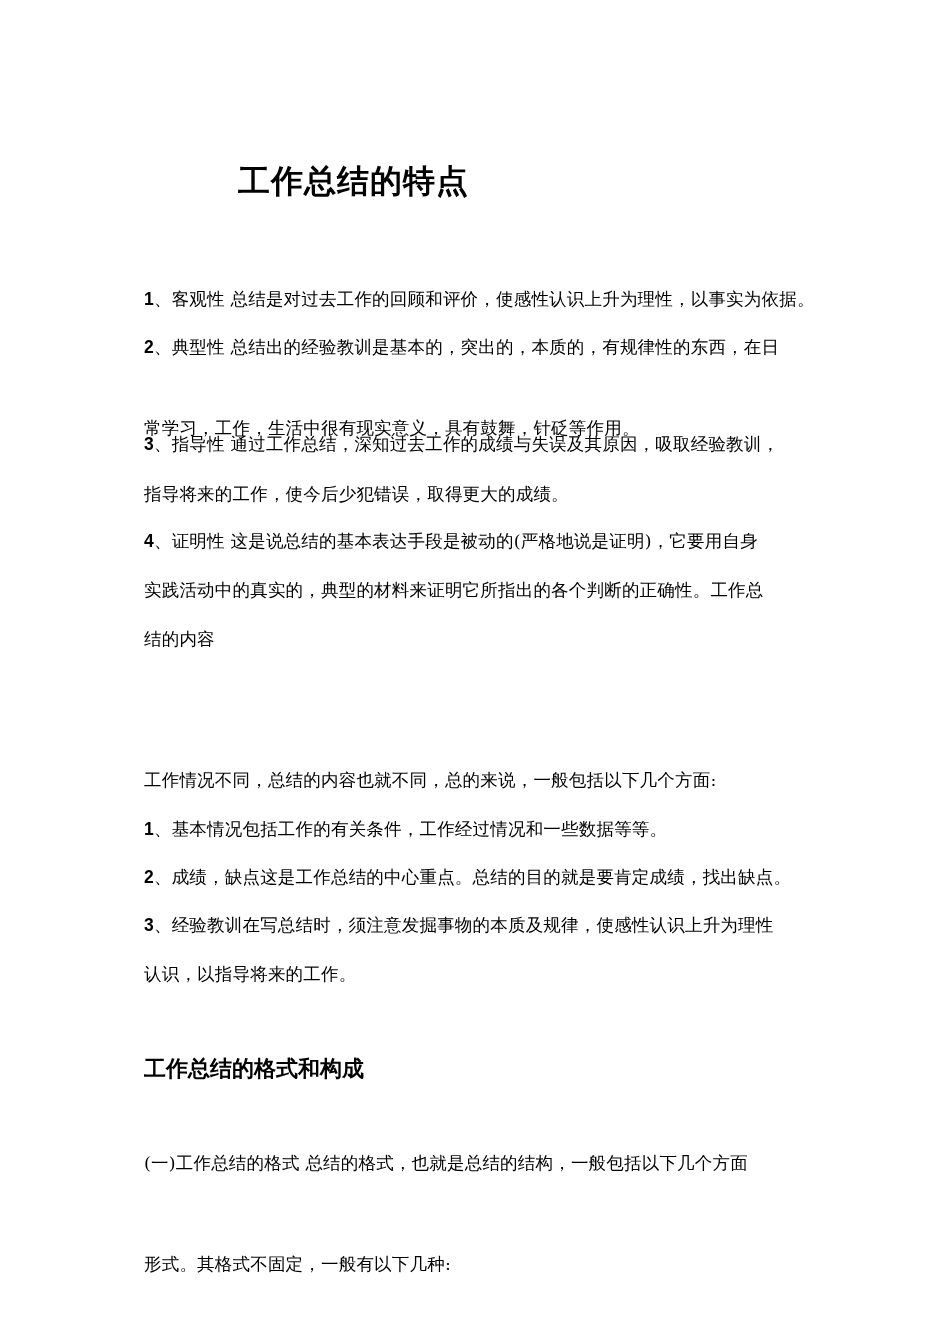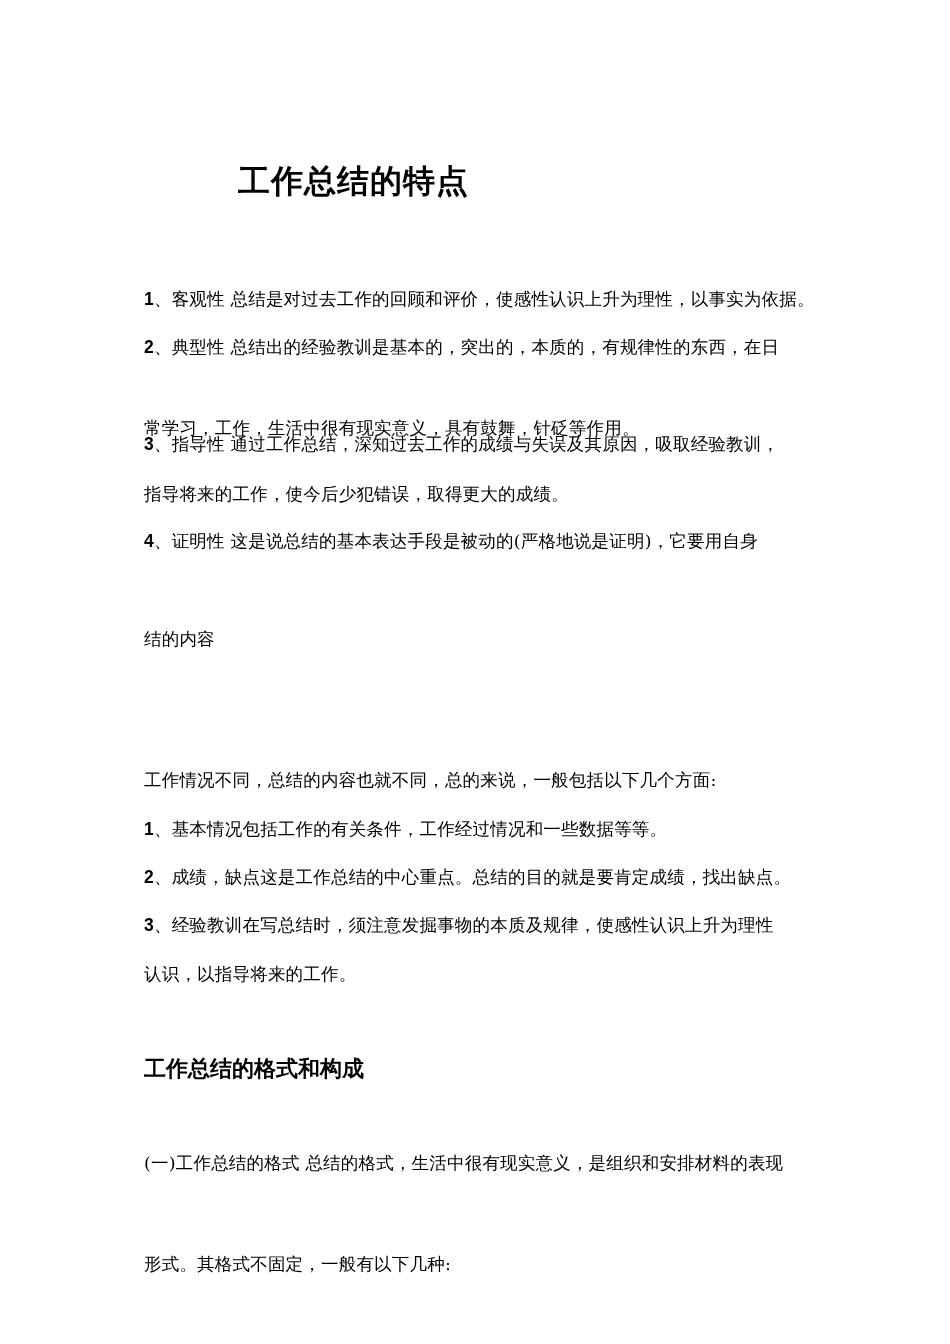--- a/index.html
+++ b/index.html
@@ -63,29 +63,30 @@
 
   <div class="line" style="top:286px;"><span class="num">1</span><span>、客观性 总结是对过去工作的回顾和评价，使感性认识上升为理性，以事实为依据。</span></div>
 
   <div class="line" style="top:334px;"><span class="num">2</span><span>、典型性 总结出的经验教训是基本的，突出的，本质的，有规律性的东西，在日</span></div>
   <div class="line" style="top:383px;margin-top:32px;">常学习，工作，生活中很有现实意义，具有鼓舞，针砭等作用。</div>
 
   <div class="line" style="top:431px;"><span class="num">3</span><span>、指导性 通过工作总结，深知过去工作的成绩与失误及其原因，吸取经验教训，</span></div>
   <div class="line" style="top:481px;">指导将来的工作，使今后少犯错误，取得更大的成绩。</div>
 
   <div class="line" style="top:528px;"><span class="num">4</span><span>、证明性 这是说总结的基本表达手段是被动的(严格地说是证明)，它要用自身</span></div>
+  <div class="line" style="top:577px;">实践活动中的真实的，典型的材料来证明它所指出的各个判断的正确性。工作总</div>
   <div class="line" style="top:626px;">结的内容</div>
 
   <div class="line" style="top:767px;">工作情况不同，总结的内容也就不同，总的来说，一般包括以下几个方面:</div>
 
   <div class="line" style="top:816px;"><span class="num">1</span><span>、基本情况包括工作的有关条件，工作经过情况和一些数据等等。</span></div>
 
   <div class="line" style="top:864px;"><span class="num">2</span><span>、成绩，缺点这是工作总结的中心重点。总结的目的就是要肯定成绩，找出缺点。</span></div>
 
   <div class="line" style="top:912px;"><span class="num">3</span><span>、经验教训在写总结时，须注意发掘事物的本质及规律，使感性认识上升为理性</span></div>
   <div class="line" style="top:961px;text-align:center;">认识，以指导将来的工作。</div>
 
   <div class="heading" style="top:1056px;">工作总结的格式和构成</div>
 
-  <div class="line" style="top:1150px;">(一)工作总结的格式  总结的格式，生活中很有现实意义，是组织和安排材料的表现</div>
+  <div class="line" style="top:1150px;">(一)工作总结的格式  总结的格式，也就是总结的结构，一般包括以下几个方面</div>
   <div class="line" style="top:1251px;">形式。其格式不固定，一般有以下几种:</div>
 
 </div>
 
 </body></html>

